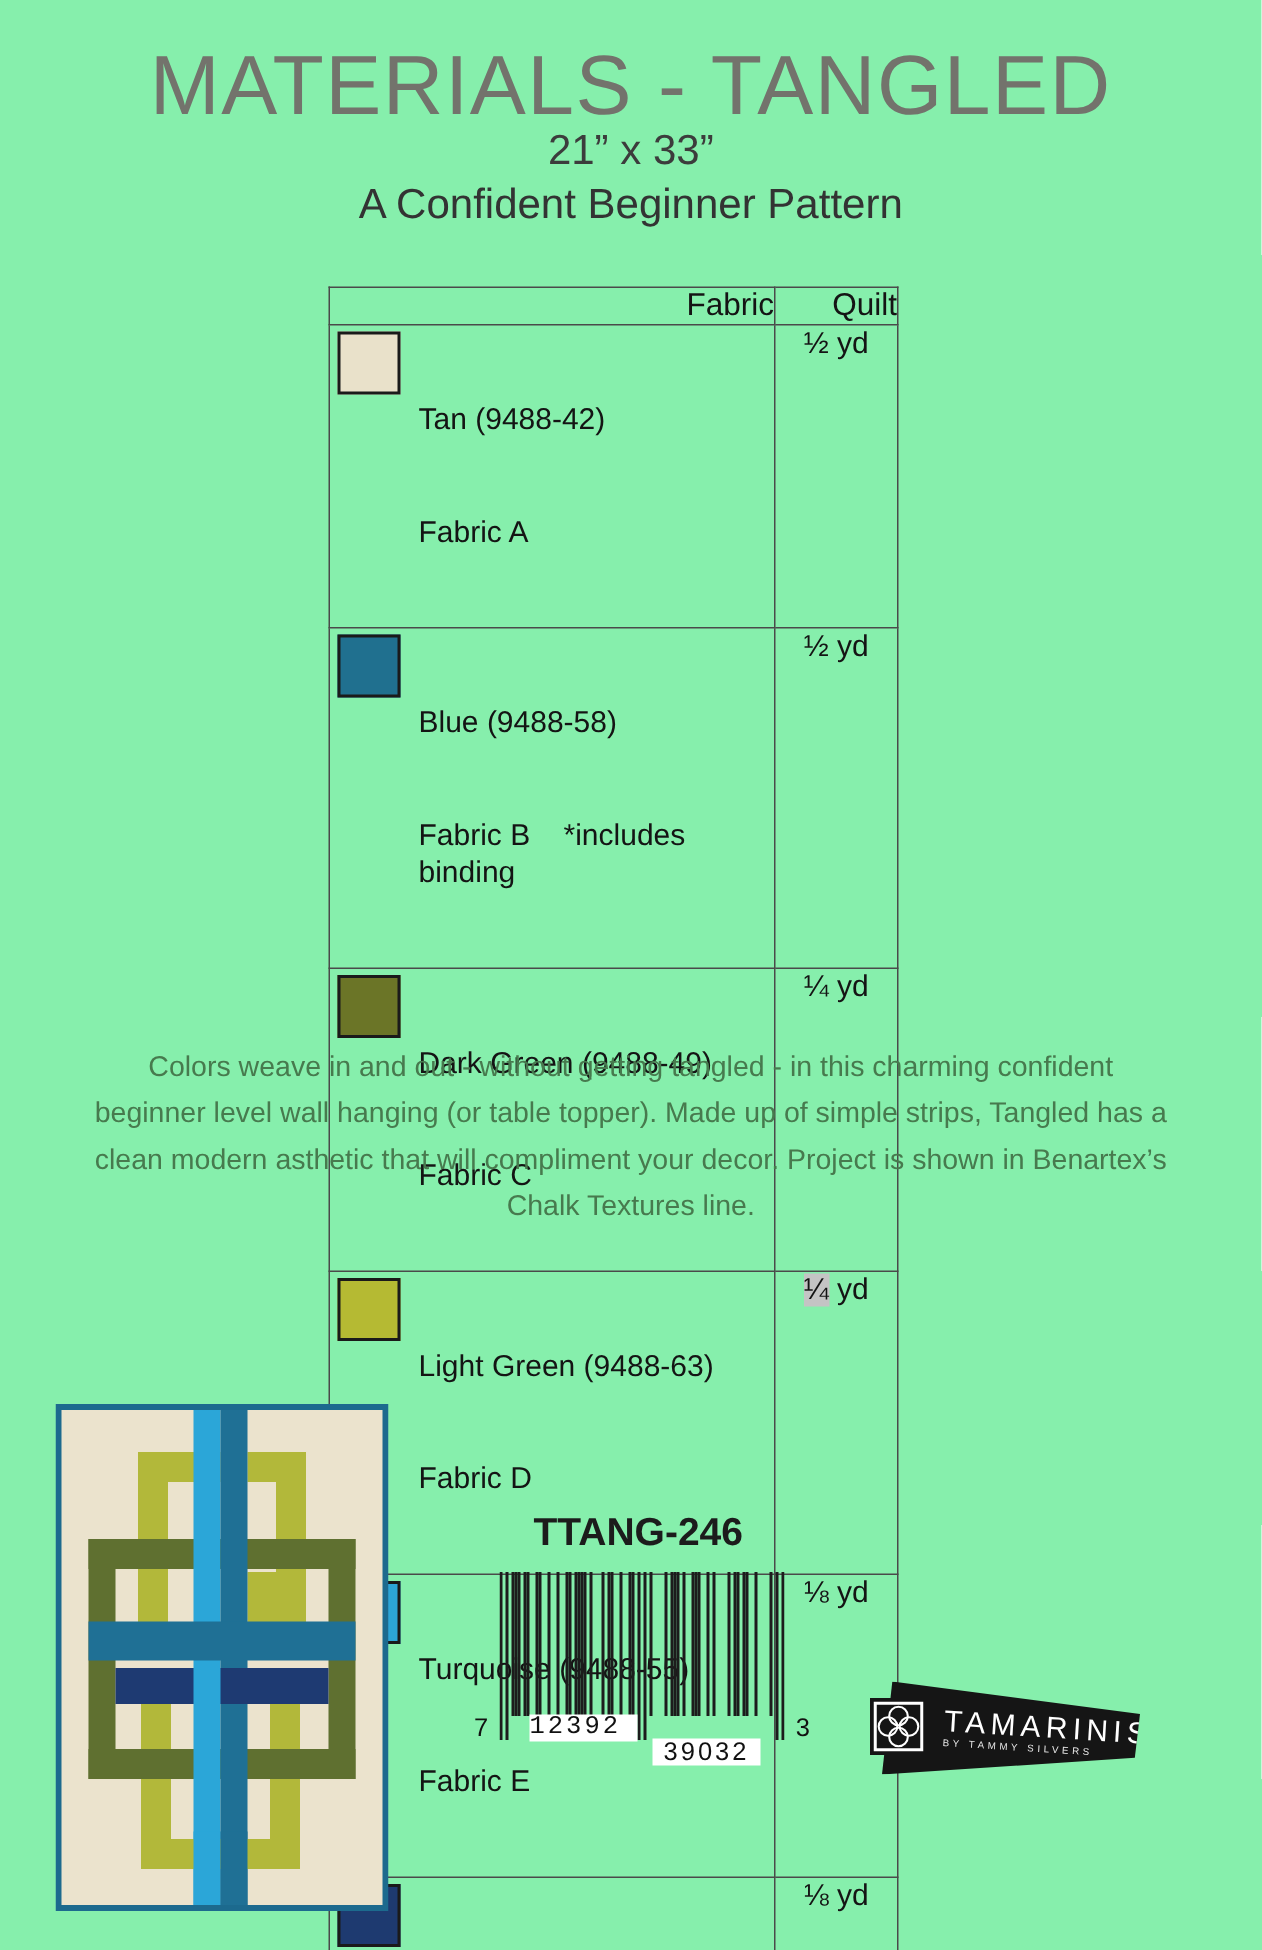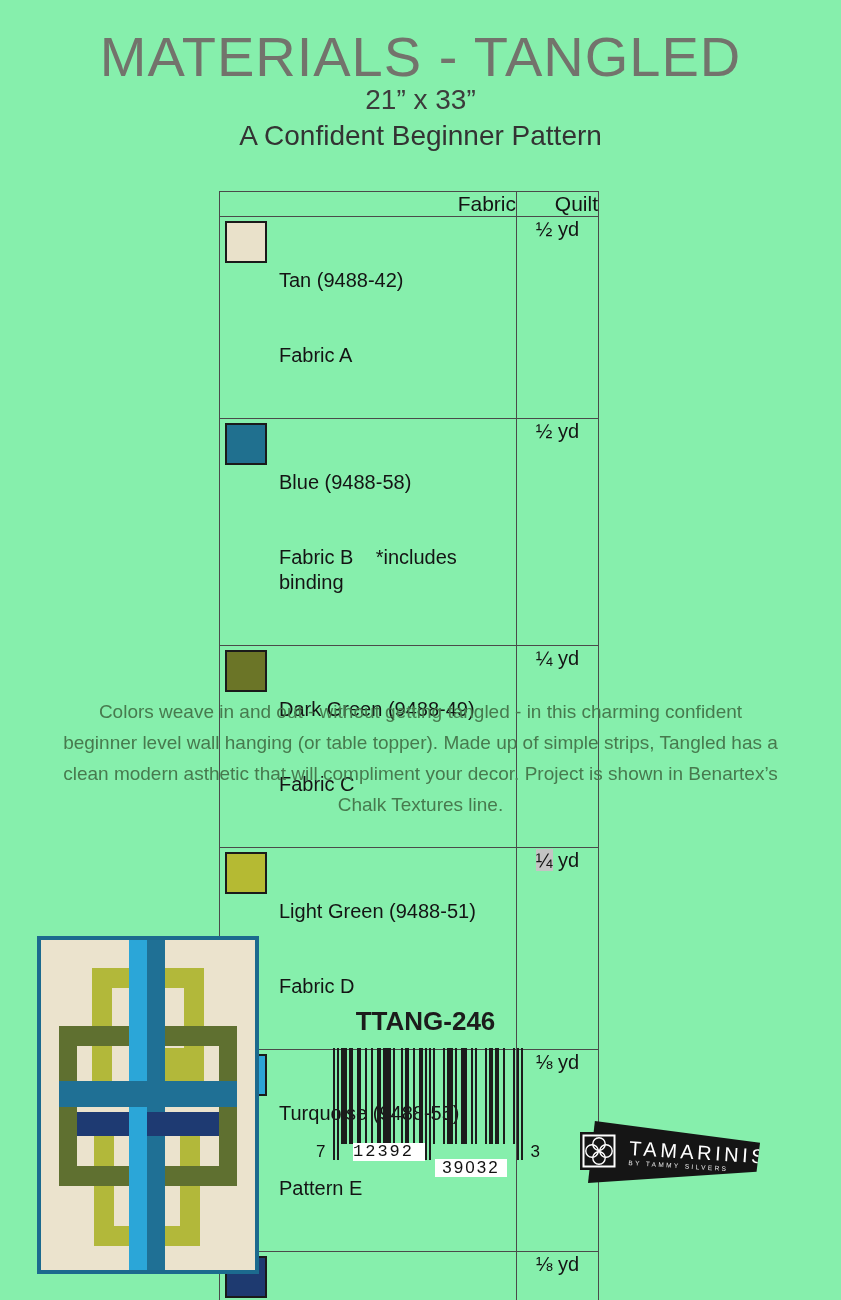--- a/index.html
+++ b/index.html
@@ -110,34 +110,34 @@
           </div>
             </div>
           </td>
         <td class="qty">¼ yd</td>
       </tr>
       <tr class="fab-row">
         <td>
             <div class="fab-cell">
           <span class="swatch" style="background: rgb(181, 186, 51);"></span>
           <div class="fab-lines">
-            <div>Light Green (9488-51)</div>
+            <div>Light Green (9488-63)</div>
             <div>Fabric D</div>
           </div>
             </div>
           </td>
         <td class="qty"><span class="hl">¼</span><span> yd</span></td>
       </tr>
       <tr class="fab-row">
         <td>
             <div class="fab-cell">
           <span class="swatch" style="background: rgb(44, 165, 214);"></span>
           <div class="fab-lines">
             <div>Turquoise (9488-55)</div>
-            <div>Pattern E</div>
+            <div>Fabric E</div>
           </div>
             </div>
           </td>
         <td class="qty">⅛ yd</td>
       </tr>
       <tr class="fab-row">
         <td>
             <div class="fab-cell">
           <span class="swatch" style="background: rgb(30, 58, 112);"></span>
           <div class="fab-lines">

